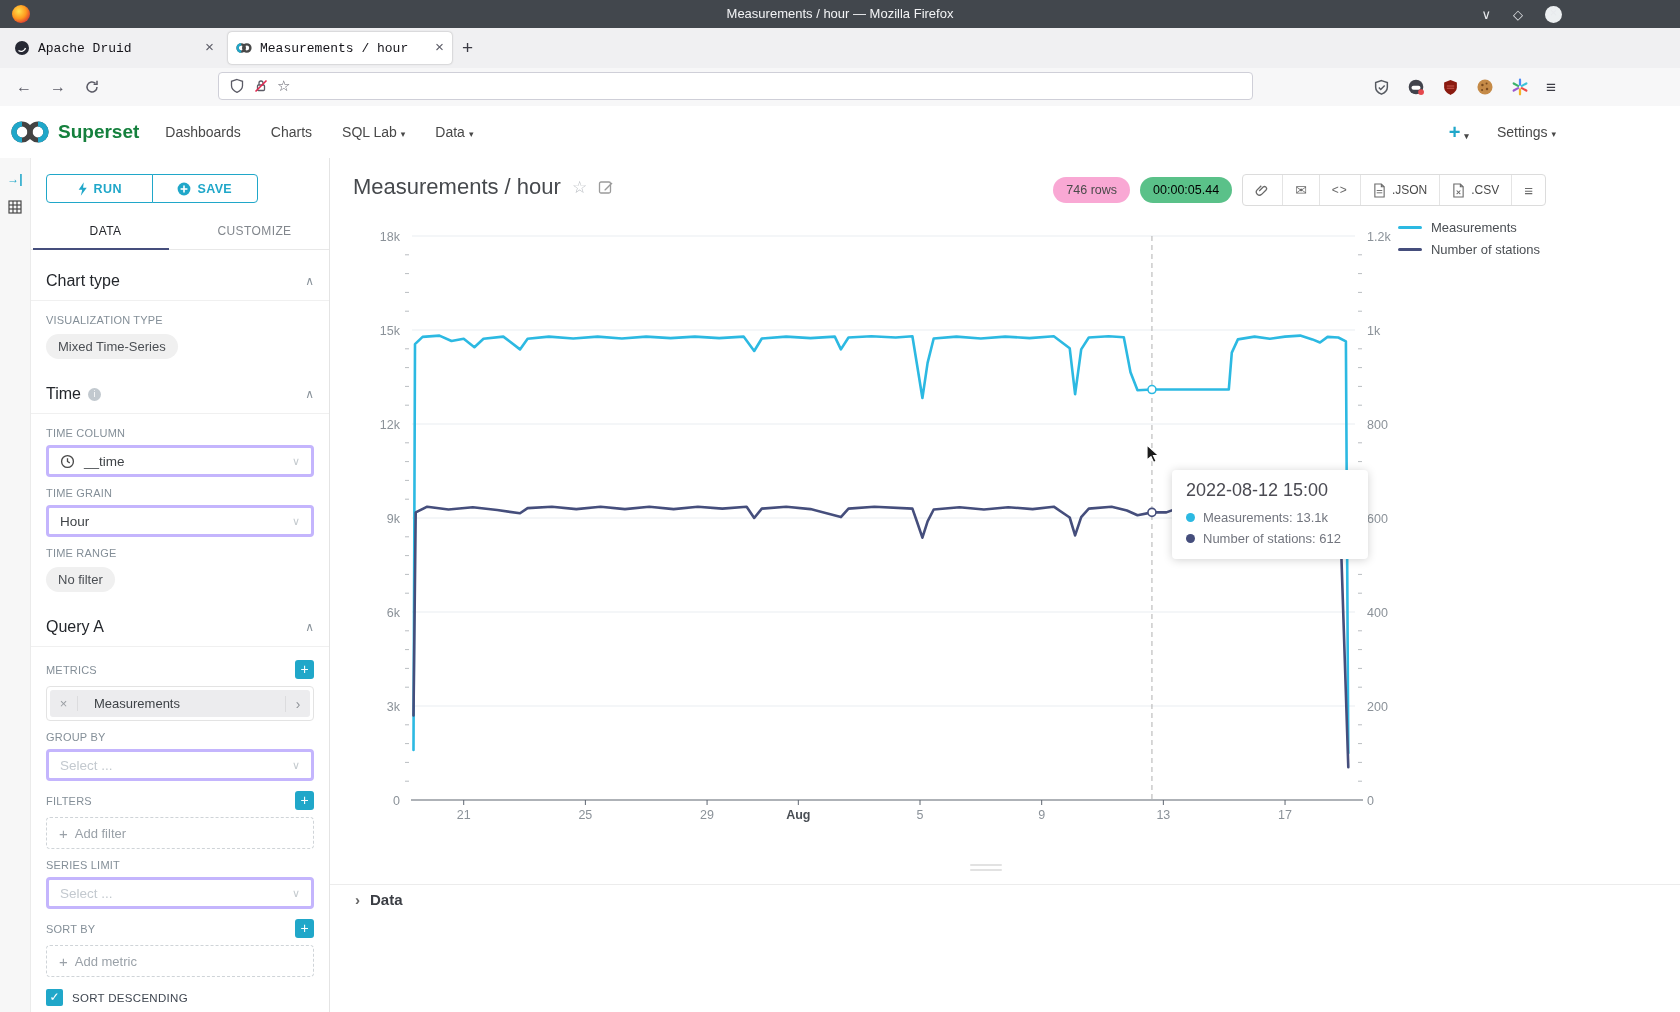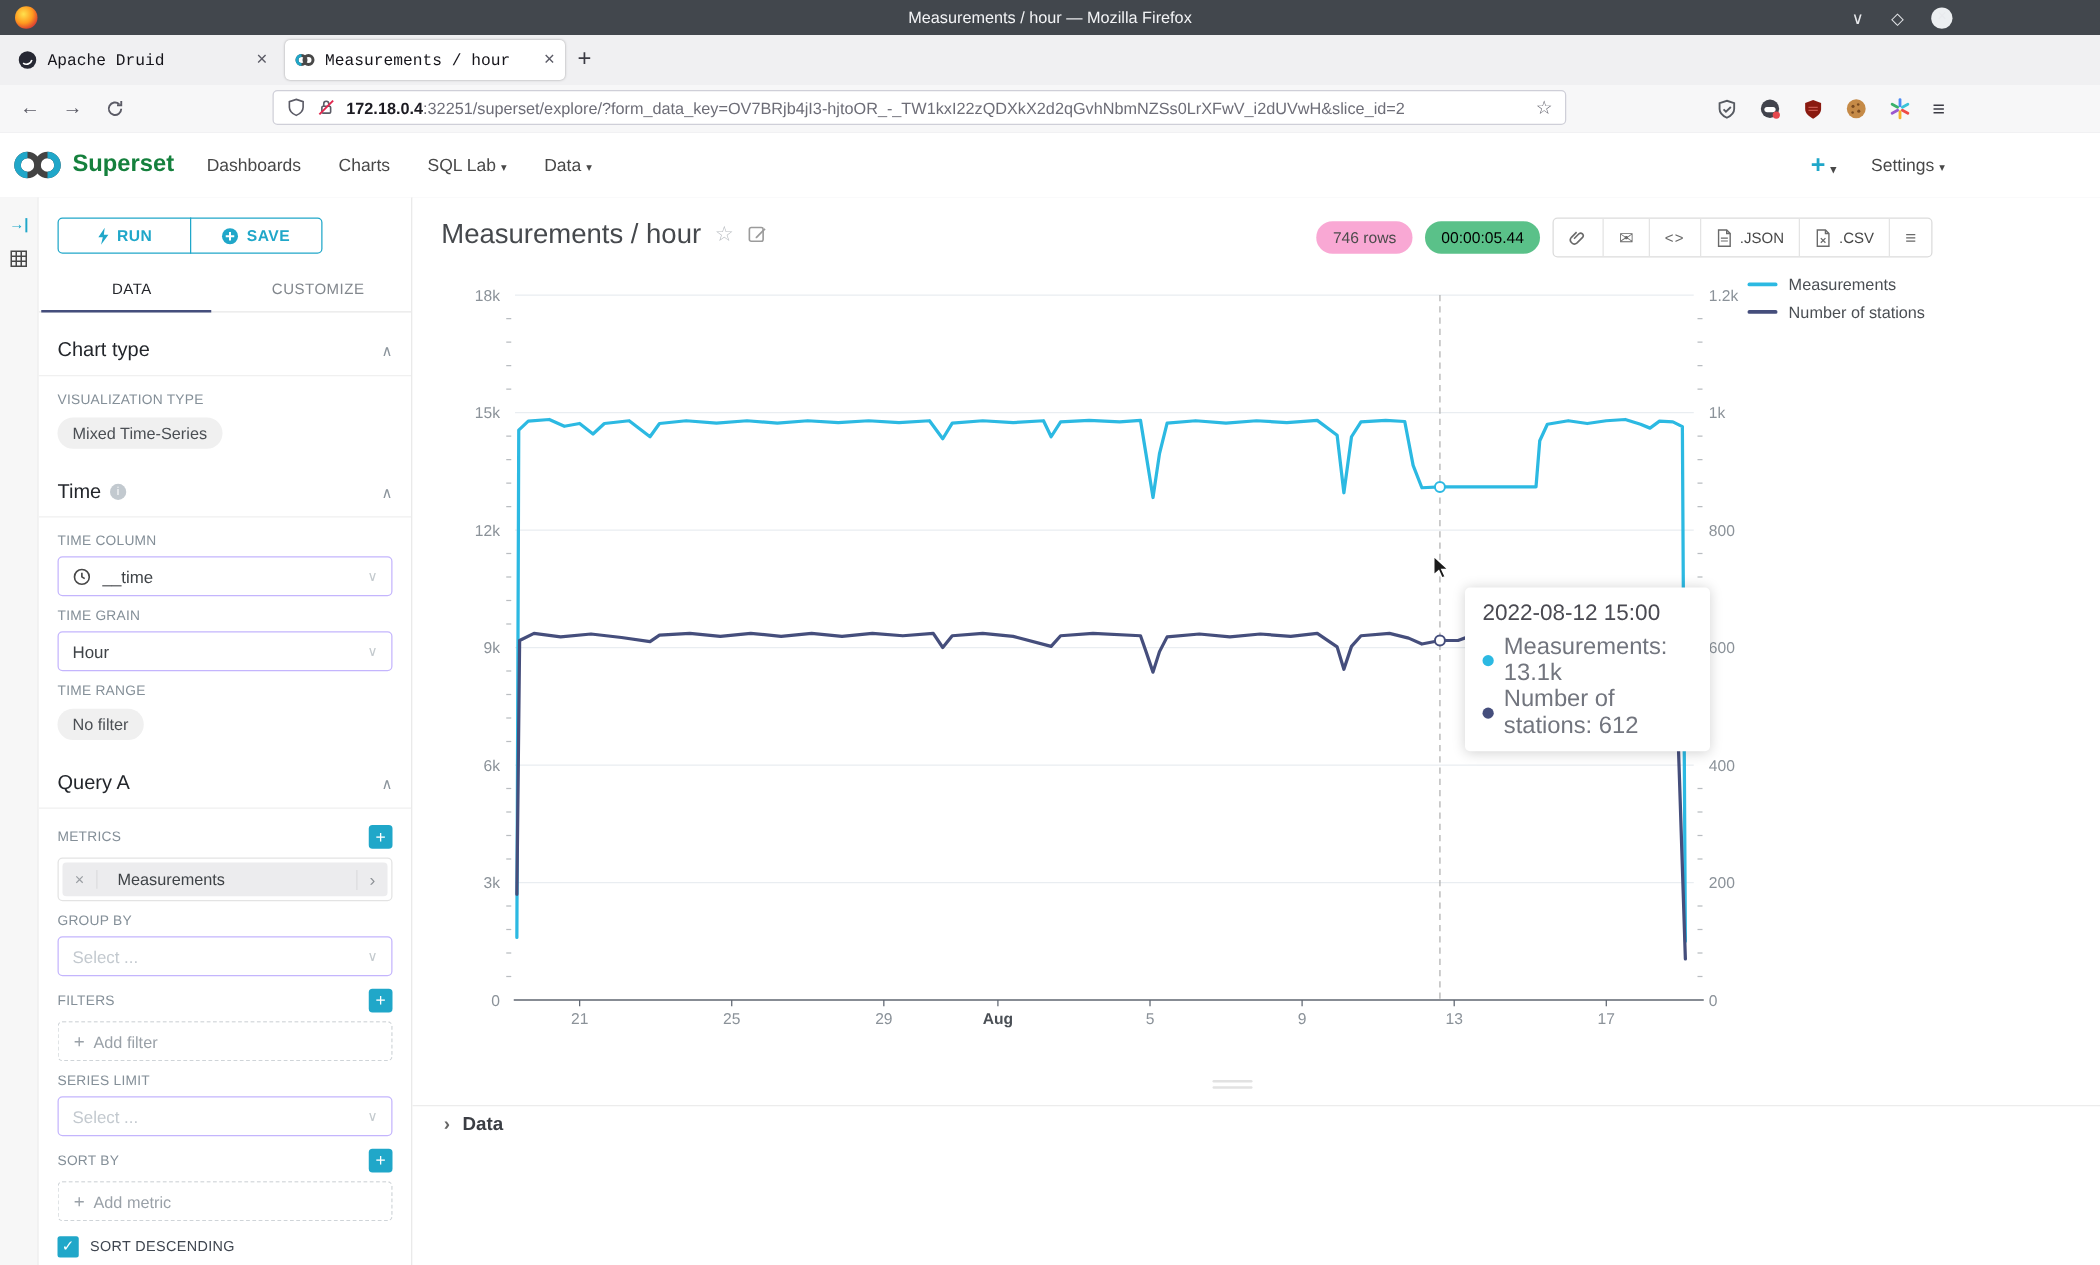--- a/index.html
+++ b/index.html
@@ -54,21 +54,21 @@
   .ptab.inactive{color:#82878d;}
   #ptab-underline{position:absolute;left:2px;bottom:-1px;width:136px;height:2px;background:#454e7c;}
   .sec-hdr{display:flex;align-items:center;justify-content:space-between;margin-top:22px;}
   .sec-title{font-size:16px;color:#23262b;}
   .sec-chev{font-size:12px;color:#8b949c;}
   .sec-div{height:1px;background:#f0f0f0;margin:10px -15px 0 -15px;}
   .flabel{font-size:11px;color:#848f98;letter-spacing:.2px;margin-top:13px;}
   .flabel-row{display:flex;align-items:center;justify-content:space-between;margin-top:13px;}
   .flabel-row .flabel{margin-top:0;}
   .plusbtn{width:19px;height:19px;border-radius:3px;background:#20A7C9;color:#fff;font-size:14px;line-height:18px;text-align:center;}
-  .sel{margin-top:6px;height:32px;border:1px solid #c4b5fd;border-radius:4px;display:flex;align-items:center;padding:0 11px;font-size:13.5px;color:#3f4347;box-sizing:border-box;background:#fff;}
+  .sel{margin-top:6px;height:32px;border:3px solid #c4b5fd;border-radius:4px;display:flex;align-items:center;padding:0 11px;font-size:13.5px;color:#3f4347;box-sizing:border-box;background:#fff;}
   .sel .ph{color:#c3c9cf;}
   .sel .dcaret{margin-left:auto;color:#c4cace;font-size:11px;}
   .pill{display:inline-block;background:#f0f0f0;border-radius:15px;padding:5px 12px;font-size:13px;color:#4b4f54;margin-top:8px;}
   .dashed{margin-top:7px;height:32px;border:1px dashed #cfd4d8;border-radius:4px;display:flex;align-items:center;padding:0 12px;font-size:13px;color:#9aa1a8;box-sizing:border-box;gap:7px;}
   .dashed .dplus{font-size:15px;}
   #metric-chip-outer{margin-top:7px;border:1px solid #e3e3e3;border-radius:4px;padding:3px;}
   #metric-chip{background:#ececee;border-radius:3px;height:27px;display:flex;align-items:center;}
   #metric-x{width:27px;text-align:center;color:#9a9ea3;font-size:13px;border-right:1px solid #dcdcde;}
   #metric-fx{font-style:italic;font-size:11px;color:#6a6e73;margin:0 6px 0 10px;}
   #metric-name{font-size:13px;color:#3f4347;}
@@ -91,21 +91,21 @@
   .act .g{color:#6a6a6a;font-size:14px;}
   #legend{position:absolute;top:60px;right:140px;display:flex;flex-direction:column;gap:3px;}
   .leg-row{display:flex;align-items:center;gap:9px;height:19px;}
   .leg-line{width:24px;height:3px;border-radius:2px;}
   .leg-label{font-size:13px;color:#4b4f54;}
   #chart-svg{position:absolute;left:10px;top:57px;}
   text.ax{font-family:"Liberation Sans",sans-serif;font-size:12.5px;fill:#8b9299;}
   text.axb{font-weight:bold;fill:#4a4f55;}
   #tooltip{position:absolute;left:842px;top:312px;width:196px;background:#fff;border-radius:4px;box-shadow:0 1px 10px rgba(0,0,0,.18);padding:10px 14px;box-sizing:border-box;z-index:5;}
   #tt-title{font-size:18px;color:#4a4a52;margin-bottom:6px;}
-  .tt-row{display:flex;align-items:center;gap:8px;font-size:19px;color:#72757e;line-height:21px;}
+  .tt-row{display:flex;align-items:center;gap:8px;font-size:13px;color:#72757e;line-height:21px;}
   .tt-dot{width:9px;height:9px;border-radius:50%;flex:0 0 auto;}
   #cursor{position:absolute;left:816px;top:286px;z-index:6;}
   #drag-handle{position:absolute;left:640px;top:706px;width:32px;}
   #drag-handle div{height:2px;background:#e2e2e2;margin-bottom:3px;border-radius:1px;}
   #south-divider{position:absolute;left:0;right:0;top:726px;height:1px;background:#ececec;}
   #data-row{position:absolute;left:25px;top:733px;display:flex;align-items:center;gap:10px;}
   #data-caret{font-size:15px;color:#666;font-weight:bold;}
   #data-label{font-size:15px;font-weight:bold;color:#3b3e44;}
 </style>
 </head>
@@ -153,21 +153,20 @@
       </svg>
     <div id="urlbox">
       <svg width="16" height="16" viewBox="0 0 16 16">
           <path d="M8 1.5l5.5 1.8v4.4c0 3.3-3.1 5.5-5.5 6.6C5.6 13.2 2.5 11 2.5 7.7V3.3z" fill="none" stroke="#5b5b66" stroke-width="1.3"></path>
         </svg>
       <svg width="16" height="16" viewBox="0 0 16 16" style="margin-left:8px">
           <rect x="4.5" y="7" width="7" height="5.5" rx="1" fill="none" stroke="#5b5b66" stroke-width="1.3"></rect>
           <path d="M6 7V5a2 2 0 0 1 4 0v2" fill="none" stroke="#5b5b66" stroke-width="1.3"></path>
           <line x1="2.5" y1="13.5" x2="13.5" y2="2.5" stroke="#e22850" stroke-width="1.6"></line>
         </svg>
-      <span id="url-text"><span class="host">172.18.0.4</span><span class="rest">:32251/superset/explore/?form_data_key=OV7BRjb4jI3-hjtoOR_-_TW1kxI22zQDXkX2d2qGvhNbmNZSs0LrXFwV_i2dUVwH&amp;slice_id=2</span></span>
       <span id="url-star">☆</span>
     </div>
     <div id="ext-icons">
       <svg width="17" height="17" viewBox="0 0 16 16">
           <path d="M8 1.5l5.5 1.8v4.4c0 3.3-3.1 5.5-5.5 6.6C5.6 13.2 2.5 11 2.5 7.7V3.3z" fill="none" stroke="#565a61" stroke-width="1.4"></path>
           <path d="M5.5 8l1.8 1.8L11 6.2" fill="none" stroke="#565a61" stroke-width="1.4"></path>
         </svg>
       <svg width="18" height="18" viewBox="0 0 16 16">
           <circle cx="8" cy="8" r="6.5" fill="#41434c"></circle>
           <rect x="4" y="6.8" width="8" height="3.6" rx="1.8" fill="#fff"></rect>

